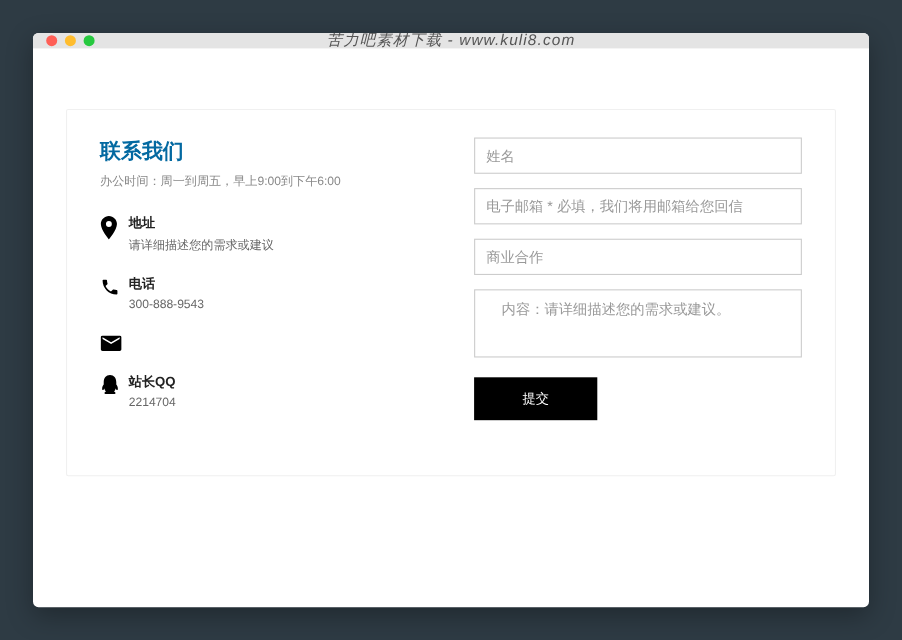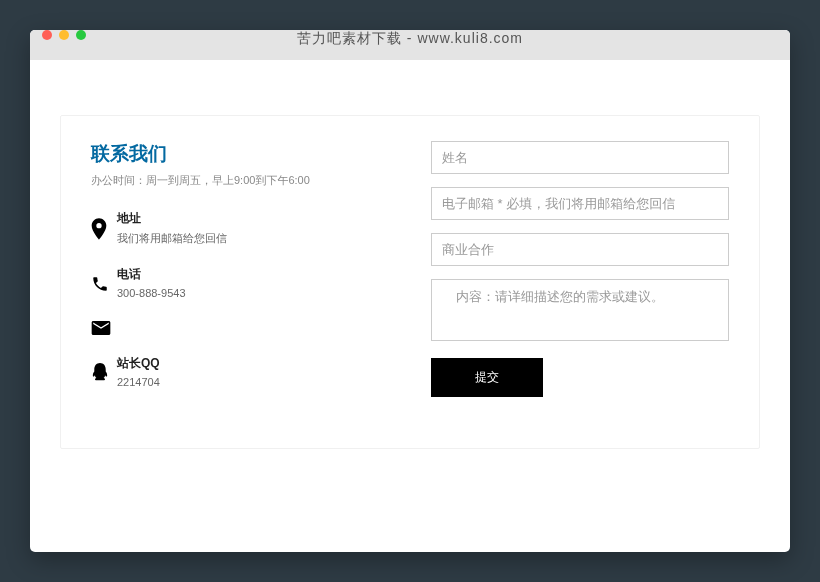--- a/index.html
+++ b/index.html
@@ -12,24 +12,25 @@
     }
     .browser-window {
       background: #fff;
       border-radius: 5px;
       overflow: hidden;
       box-shadow: 0 8px 24px rgba(0,0,0,0.3);
       height: 522px;
     }
     .title-bar {
       background: #e4e4e4;
-      height: 30px;
-      display: flex;
-      align-items: flex-start;
+      height: 14px;
+      display: flex;
+      align-items: center;
       position: relative;
+      font-style: italic;
     }
     .traffic-lights {
       display: flex;
       gap: 7px;
       padding-left: 12px;
     }
     .traffic-light {
       width: 10px;
       height: 10px;
       border-radius: 50%;
@@ -65,21 +66,21 @@
       color: #0369a1;
       margin-bottom: 6px;
     }
     .subheading {
       font-size: 11px;
       color: #888;
       margin-bottom: 22px;
     }
     .info-row {
       display: flex;
-      align-items: center;
+      align-items: flex-start;
       margin-bottom: 20px;
     }
     .info-icon {
       width: 26px;
       flex-shrink: 0;
       display: flex;
       justify-content: flex-start;
       padding-top: 2px;
     }
     .info-icon svg { fill: #000; }
@@ -143,21 +144,21 @@
         <div class="subheading">办公时间：周一到周五，早上9:00到下午6:00</div>
 
         <div class="info-row">
           <div class="info-icon">
             <svg width="16" height="22" viewBox="0 0 24 32">
                 <path d="M12 0C6 0 1 5 1 11c0 8 11 21 11 21s11-13 11-21C23 5 18 0 12 0zm0 15a4 4 0 1 1 0-8 4 4 0 0 1 0 8z"></path>
               </svg>
           </div>
           <div class="info-text">
             <div class="info-label">地址</div>
-            <div class="info-value">我们将用邮箱给您回信</div>
+            <div class="info-value">请详细描述您的需求或建议</div>
           </div>
         </div>
 
         <div class="info-row">
           <div class="info-icon">
             <svg width="18" height="18" viewBox="0 0 24 24">
                 <path d="M6.6 10.8c1.4 2.8 3.8 5.2 6.6 6.6l2.2-2.2c.3-.3.7-.4 1-.2 1.2.4 2.4.6 3.6.6.6 0 1 .4 1 1V20c0 .6-.4 1-1 1C10.6 21 3 13.4 3 4c0-.6.4-1 1-1h3.4c.6 0 1 .4 1 1 0 1.2.2 2.4.6 3.6.1.3 0 .7-.2 1l-2.2 2.2z"></path>
               </svg>
           </div>
           <div class="info-text">

